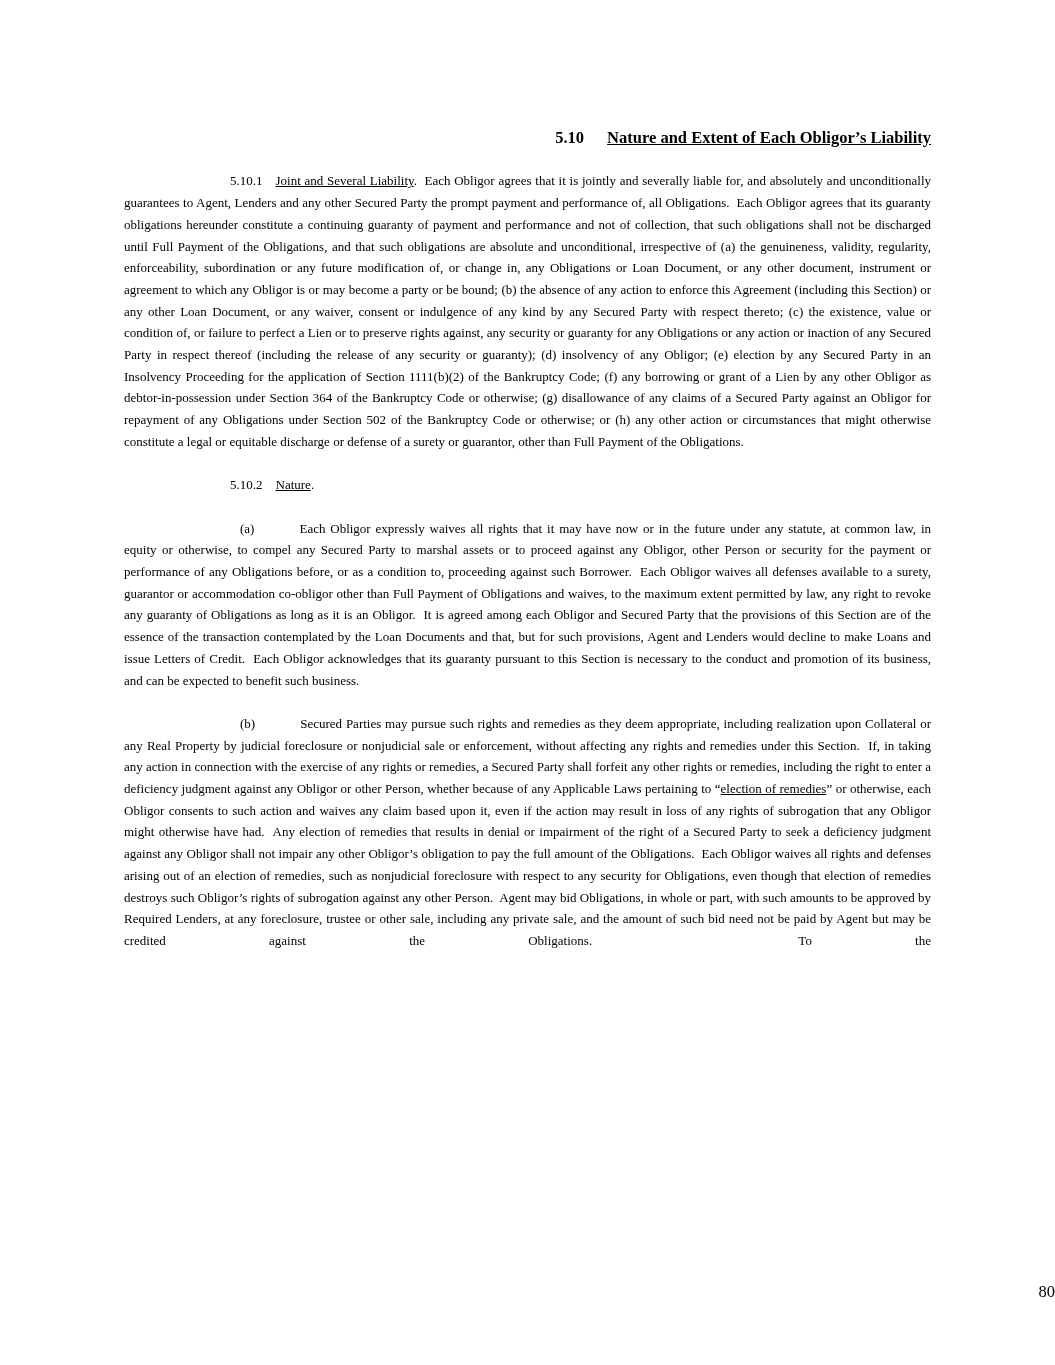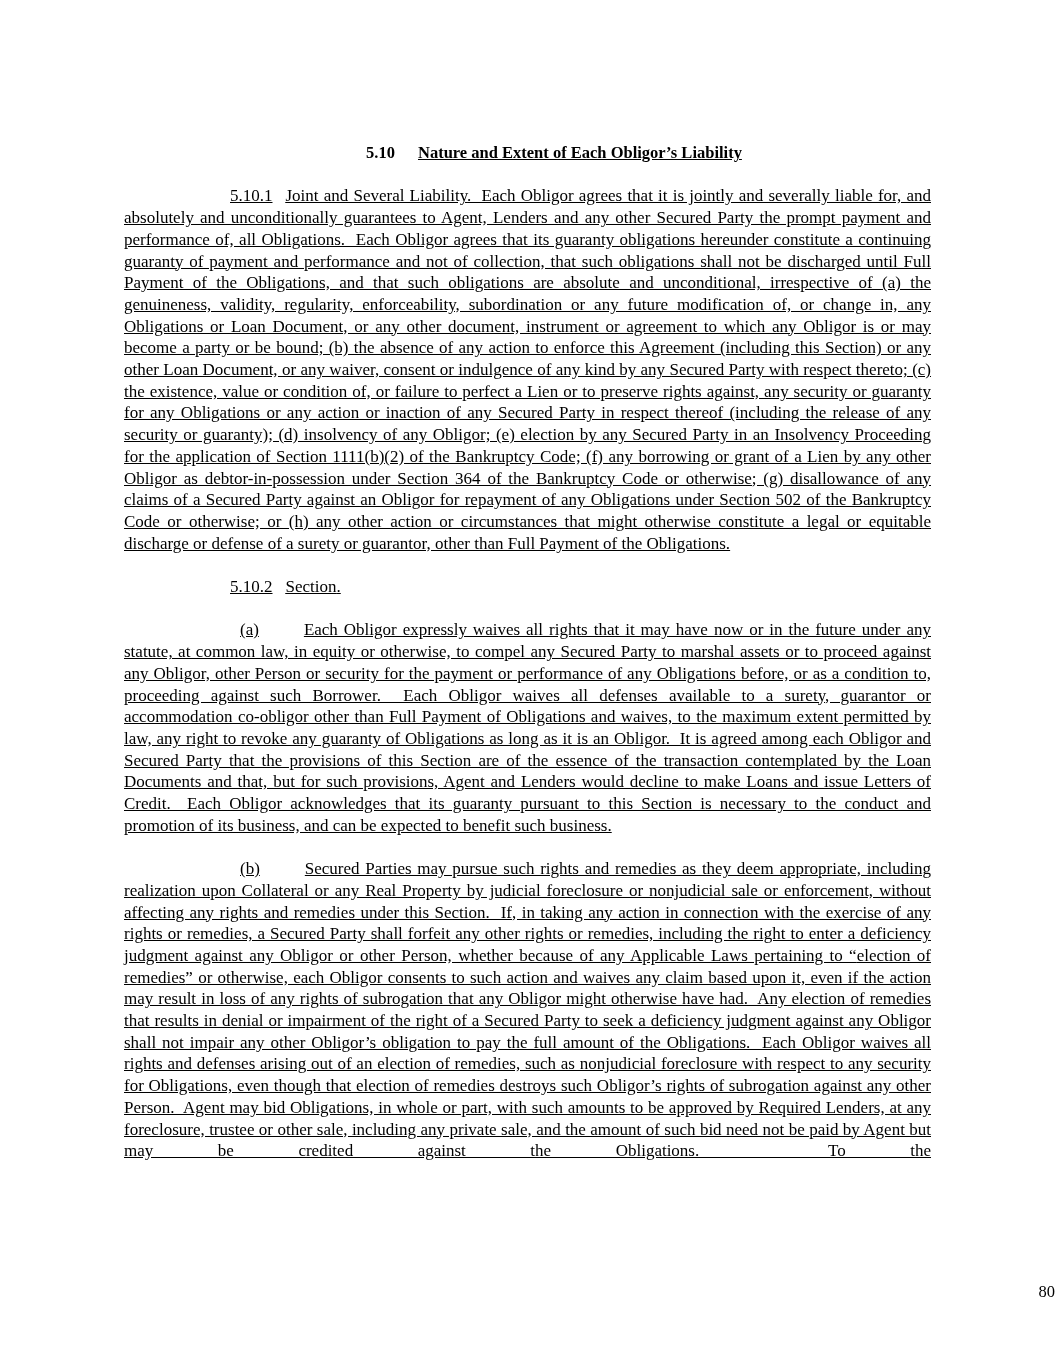--- a/index.html
+++ b/index.html
@@ -19,36 +19,35 @@
     height: 1365px;
     box-sizing: border-box;
     padding: 127px 124px 0 124px;
     background: #ffffff;
     overflow: hidden;
   }
   .heading {
     font-size: 16.5px;
     line-height: 21.7px;
     font-weight: bold;
-    margin: 15px;
+    margin: 0;
     padding-left: 53px;
-    text-align: center;
+    text-align: right;
   }
   .heading .h-num {
     margin-right: 23px;
   }
   .heading .h-title {
     text-decoration: underline;
   }
   .para {
-    font-size: 17px;
+    font-size: 13px;
     line-height: 21.7px;
     text-align: justify;
     margin: 21.7px 0 0 0;
-    text-decoration: underline;
   }
   .p-sub {
     text-indent: 106px;
   }
   .sub-num {
     margin-right: 13px;
   }
   .p-item {
     text-indent: 116px;
   }
@@ -73,21 +72,21 @@
 </style>
 </head>
 <body>
 
 <div class="page">
 
   <div class="heading"><span class="h-num">5.10</span><span class="h-title">Nature and Extent of Each Obligor’s Liability</span></div>
 
   <p class="para p-sub"><span class="sub-num">5.10.1</span><span class="u">Joint and Several Liability</span><span>.&nbsp; Each Obligor agrees that it is jointly and severally liable for, and absolutely and unconditionally guarantees to Agent, Lenders and any other Secured Party the prompt payment and performance of, all Obligations.&nbsp; Each Obligor agrees that its guaranty obligations hereunder constitute a continuing guaranty of payment and performance and not of collection, that such obligations shall not be discharged until Full Payment of the Obligations, and that such obligations are absolute and unconditional, irrespective of (a) the genuineness, validity, regularity, enforceability, subordination or any future modification of, or change in, any Obligations or Loan Document, or any other document, instrument or agreement to which any Obligor is or may become a party or be bound; (b) the absence of any action to enforce this Agreement (including this Section) or any other Loan Document, or any waiver, consent or indulgence of any kind by any Secured Party with respect thereto; (c) the existence, value or condition of, or failure to perfect a Lien or to preserve rights against, any security or guaranty for any Obligations or any action or inaction of any Secured Party in respect thereof (including the release of any security or guaranty); (d) insolvency of any Obligor; (e) election by any Secured Party in an Insolvency Proceeding for the application of Section 1111(b)(2) of the Bankruptcy Code; (f) any borrowing or grant of a Lien by any other Obligor as debtor-in-possession under Section 364 of the Bankruptcy Code or otherwise; (g) disallowance of any claims of a Secured Party against an Obligor for repayment of any Obligations under Section 502 of the Bankruptcy Code or otherwise; or (h) any other action or circumstances that might otherwise constitute a legal or equitable discharge or defense of a surety or guarantor, other than Full Payment of the Obligations.</span></p>
 
-  <p class="para p-sub"><span class="sub-num">5.10.2</span><span class="u">Section</span><span>.</span></p>
+  <p class="para p-sub"><span class="sub-num">5.10.2</span><span class="u">Nature</span><span>.</span></p>
 
   <p class="para p-item"><span class="item-label">(a)</span><span>Each Obligor expressly waives all rights that it may have now or in the future under any statute, at common law, in equity or otherwise, to compel any Secured Party to marshal assets or to proceed against any Obligor, other Person or security for the payment or performance of any Obligations before, or as a condition to, proceeding against such Borrower.&nbsp; Each Obligor waives all defenses available to a surety, guarantor or accommodation co-obligor other than Full Payment of Obligations and waives, to the maximum extent permitted by law, any right to revoke any guaranty of Obligations as long as it is an Obligor.&nbsp; It is agreed among each Obligor and Secured Party that the provisions of this Section are of the essence of the transaction contemplated by the Loan Documents and that, but for such provisions, Agent and Lenders would decline to make Loans and issue Letters of Credit.&nbsp; Each Obligor acknowledges that its guaranty pursuant to this Section is necessary to the conduct and promotion of its business, and can be expected to benefit such business.</span></p>
 
   <p class="para p-item p-item-last"><span class="item-label">(b)</span><span>Secured Parties may pursue such rights and remedies as they deem appropriate, including realization upon Collateral or any Real Property by judicial foreclosure or nonjudicial sale or enforcement, without affecting any rights and remedies under this Section.&nbsp; If, in taking any action in connection with the exercise of any rights or remedies, a Secured Party shall forfeit any other rights or remedies, including the right to enter a deficiency judgment against any Obligor or other Person, whether because of any Applicable Laws pertaining to “</span><span class="u">election of remedies</span><span>” or otherwise, each Obligor consents to such action and waives any claim based upon it, even if the action may result in loss of any rights of subrogation that any Obligor might otherwise have had.&nbsp; Any election of remedies that results in denial or impairment of the right of a Secured Party to seek a deficiency judgment against any Obligor shall not impair any other Obligor’s obligation to pay the full amount of the Obligations.&nbsp; Each Obligor waives all rights and defenses arising out of an election of remedies, such as nonjudicial foreclosure with respect to any security for Obligations, even though that election of remedies destroys such Obligor’s rights of subrogation against any other Person.&nbsp; Agent may bid Obligations, in whole or part, with such amounts to be approved by Required Lenders, at any foreclosure, trustee or other sale, including any private sale, and the amount of such bid need not be paid by Agent but may be credited against the Obligations.&nbsp; To the</span></p>
 
   <div class="page-number">80</div>
 
 </div>
 
 </body></html>

